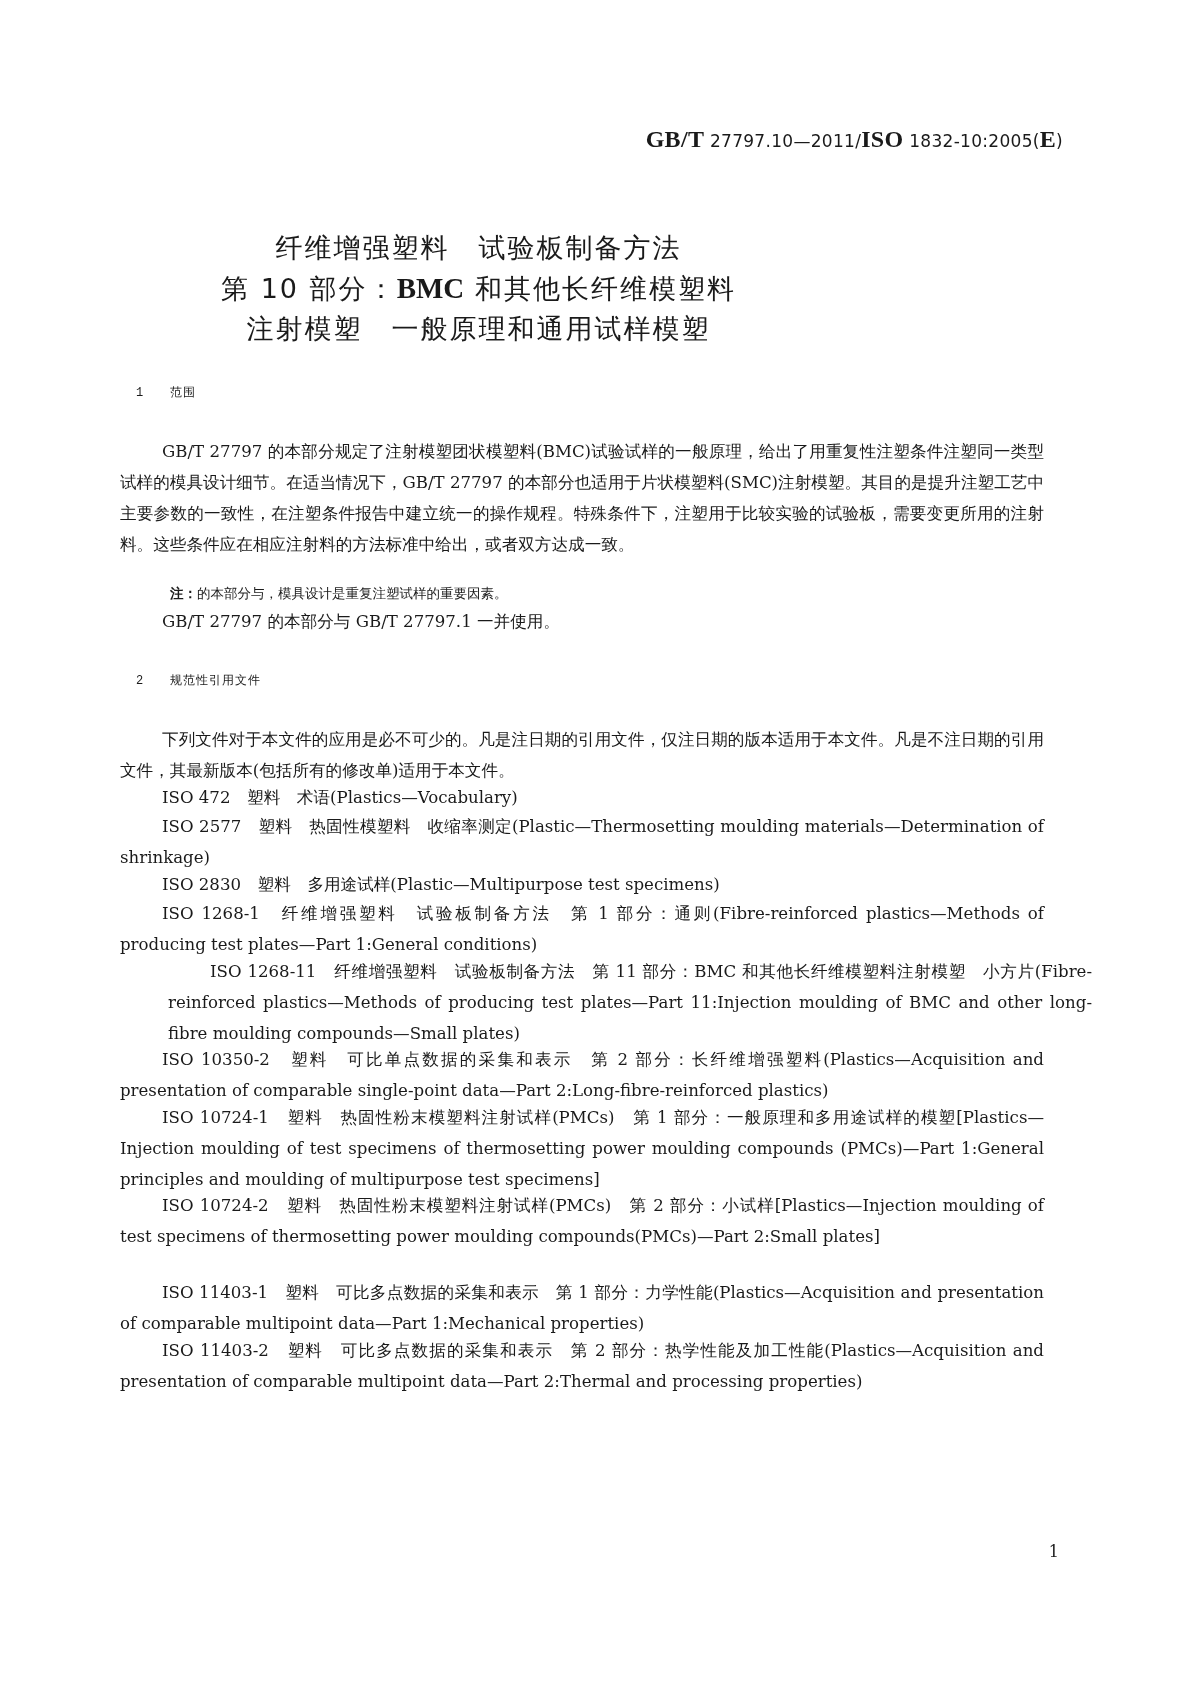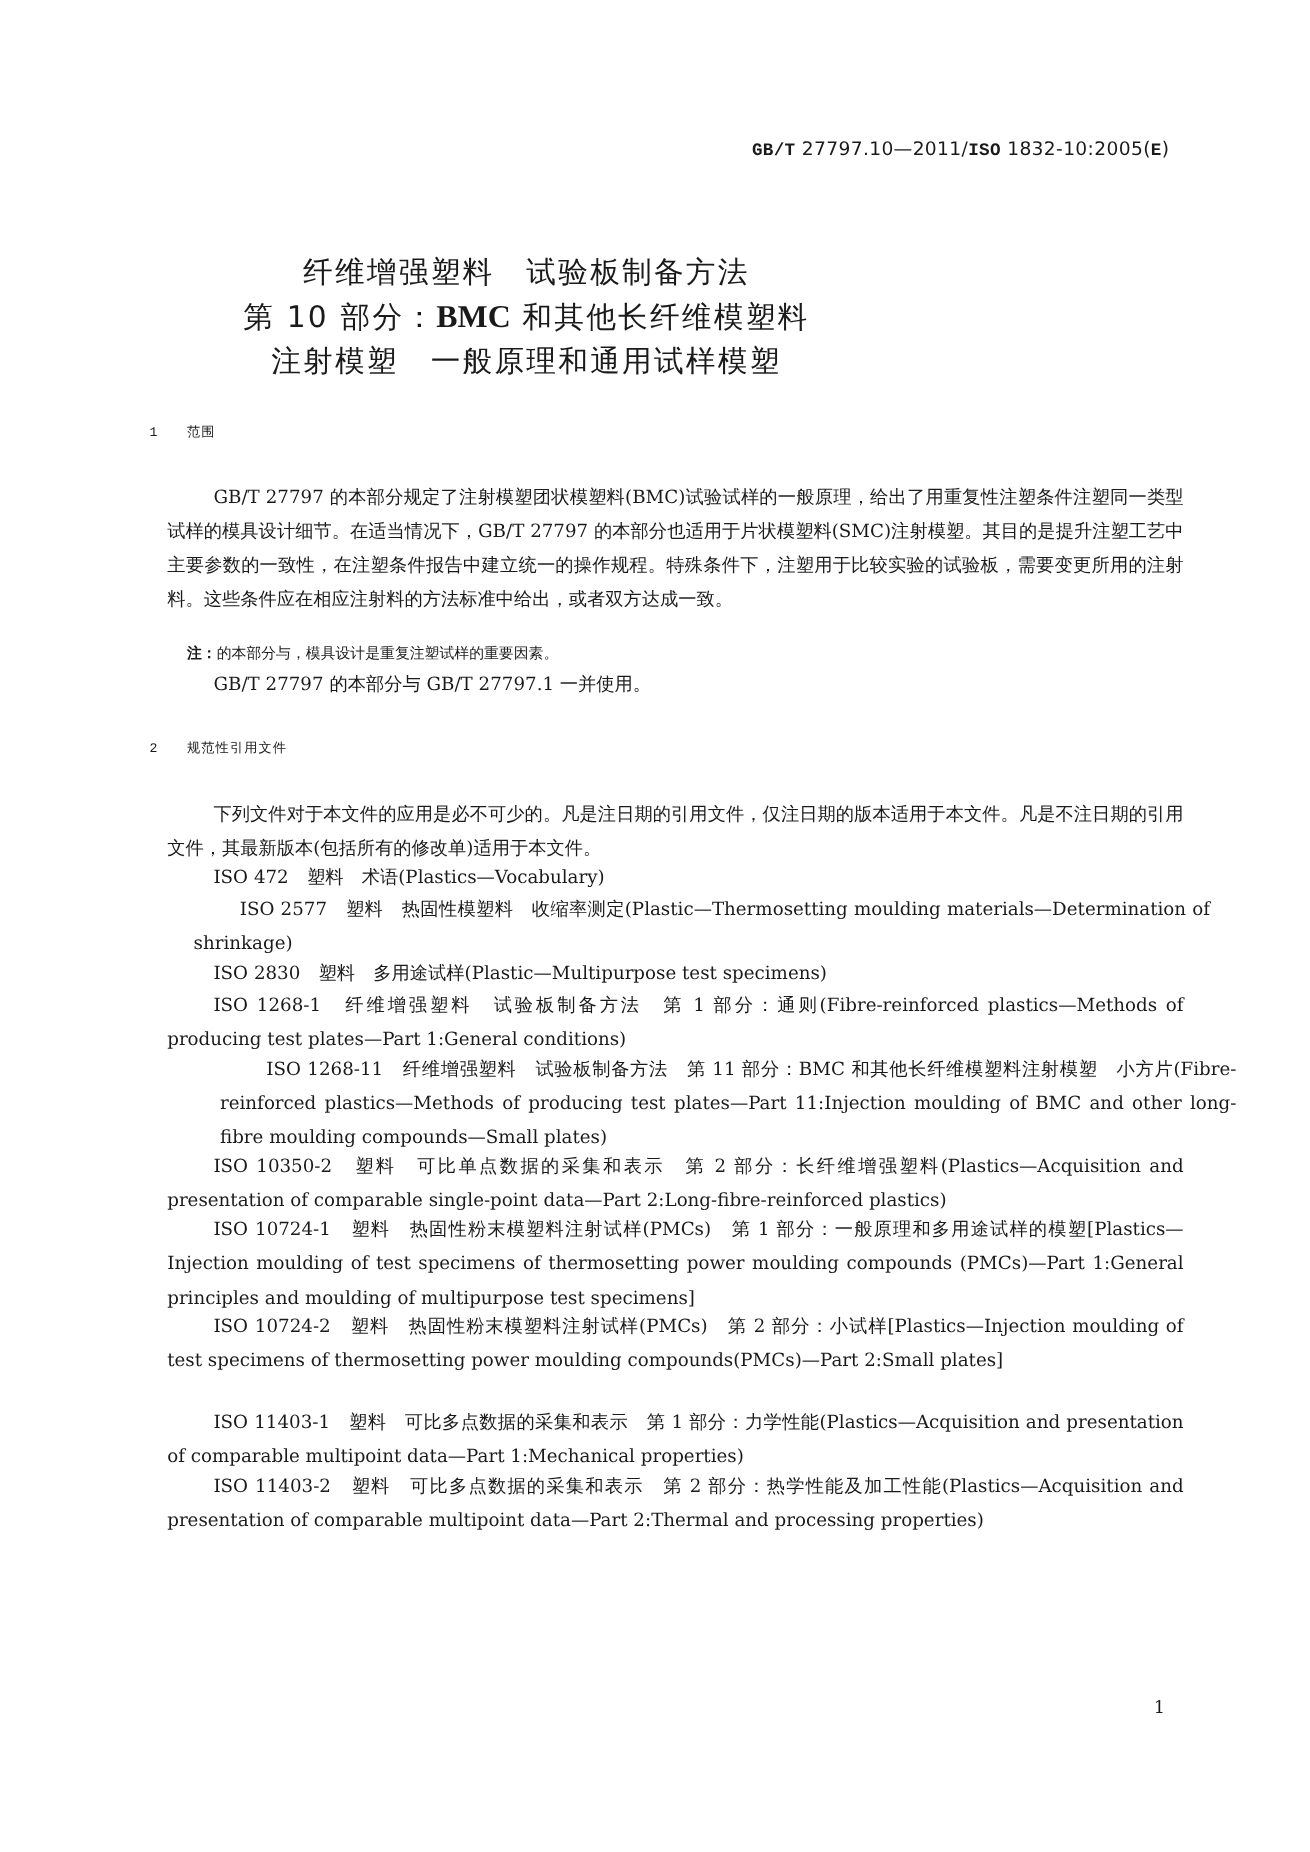--- a/index.html
+++ b/index.html
@@ -1,27 +1,27 @@
 <!DOCTYPE html>
 <html><head>
 <meta charset="utf-8">
 <style>
   html, body { margin:0; padding:0; background:#ffffff; }
   body { width:1191px; height:1684px; position:relative; overflow:hidden; color:#1a1a1a;
          font-family:"DejaVu Serif", "Liberation Serif", serif; }
   .header-code { position:absolute; top:126px; right:128px; font-size:17px; letter-spacing:0.3px;
                  font-family:"DejaVu Sans", sans-serif; }
-  .header-code b { font-family:Liberation Mono, monospace; font-weight:bold; font-size:16px; }
+  .header-code b { font-family:Liberation Serif, serif; font-weight:bold; font-size:24px; }
   .title { position:absolute; top:228px; left:0; width:957px; text-align:center;
            font-family:"DejaVu Sans", sans-serif; font-size:27px; line-height:40px; letter-spacing:2px; }
   .title .bmc { font-family:"Liberation Serif", serif; font-weight:bold; font-size:29px; letter-spacing:0; }
   .section-heading { position:absolute; left:136px; font-family:Liberation Mono, monospace; font-size:12px;
                      letter-spacing:1px; }
   .section-heading .num { display:inline-block; width:34px; }
-  .para { position:absolute; left:152px; width:924px; font-size:16.6px; line-height:31px;
+  .para { position:absolute; left:120px; width:924px; font-size:16.6px; line-height:31px;
           text-align:justify; text-align-last:left; }
   .indent { text-indent:42px; }
   .note { position:absolute; left:170px; font-size:13.5px; }
   .note b { font-family:"DejaVu Sans", sans-serif; }
   .page-number { position:absolute; right:132px; top:1542px; font-size:16px; }
 </style>
 </head>
 <body>
 
 <div class="header-code">
@@ -46,21 +46,21 @@
 
 <div class="para indent" style="top:606px;">GB/T 27797 的本部分与 GB/T 27797.1 一并使用。</div>
 
 <div class="section-heading" style="top:672px;">
   <span class="num">2</span><span>规范性引用文件</span>
 </div>
 
 <div class="para indent" style="top:724px;">下列文件对于本文件的应用是必不可少的。凡是注日期的引用文件，仅注日期的版本适用于本文件。凡是不注日期的引用文件，其最新版本(包括所有的修改单)适用于本文件。</div>
 
 <div class="para indent" style="top:782px;">ISO 472　塑料　术语(Plastics—Vocabulary)</div>
-<div class="para indent" style="top:811px;margin-left:24px;">ISO 2577　塑料　热固性模塑料　收缩率测定(Plastic—Thermosetting moulding materials—Determination of shrinkage)</div>
+<div class="para indent" style="top:811px;">ISO 2577　塑料　热固性模塑料　收缩率测定(Plastic—Thermosetting moulding materials—Determination of shrinkage)</div>
 <div class="para indent" style="top:869px;">ISO 2830　塑料　多用途试样(Plastic—Multipurpose test specimens)</div>
 <div class="para indent" style="top:898px;">ISO 1268-1　纤维增强塑料　试验板制备方法　第 1 部分：通则(Fibre-reinforced plastics—Methods of producing test plates—Part 1:General conditions)</div>
 <div class="para indent" style="top:956px;margin-left:48px;">ISO 1268-11　纤维增强塑料　试验板制备方法　第 11 部分：BMC 和其他长纤维模塑料注射模塑　小方片(Fibre-reinforced plastics—Methods of producing test plates—Part 11:Injection moulding of BMC and other long-fibre moulding compounds—Small plates)</div>
 <div class="para indent" style="top:1044px;">ISO 10350-2　塑料　可比单点数据的采集和表示　第 2 部分：长纤维增强塑料(Plastics—Acquisition and presentation of comparable single-point data—Part 2:Long-fibre-reinforced plastics)</div>
 <div class="para indent" style="top:1102px;">ISO 10724-1　塑料　热固性粉末模塑料注射试样(PMCs)　第 1 部分：一般原理和多用途试样的模塑[Plastics—Injection moulding of test specimens of thermosetting power moulding compounds (PMCs)—Part 1:General principles and moulding of multipurpose test specimens]</div>
 <div class="para indent" style="top:1190px;">ISO 10724-2　塑料　热固性粉末模塑料注射试样(PMCs)　第 2 部分：小试样[Plastics—Injection moulding of test specimens of thermosetting power moulding compounds(PMCs)—Part 2:Small plates]</div>
 <div class="para indent" style="top:1277px;">ISO 11403-1　塑料　可比多点数据的采集和表示　第 1 部分：力学性能(Plastics—Acquisition and presentation of comparable multipoint data—Part 1:Mechanical properties)</div>
 <div class="para indent" style="top:1335px;">ISO 11403-2　塑料　可比多点数据的采集和表示　第 2 部分：热学性能及加工性能(Plastics—Acquisition and presentation of comparable multipoint data—Part 2:Thermal and processing properties)</div>
 
 <div class="page-number">1</div>

